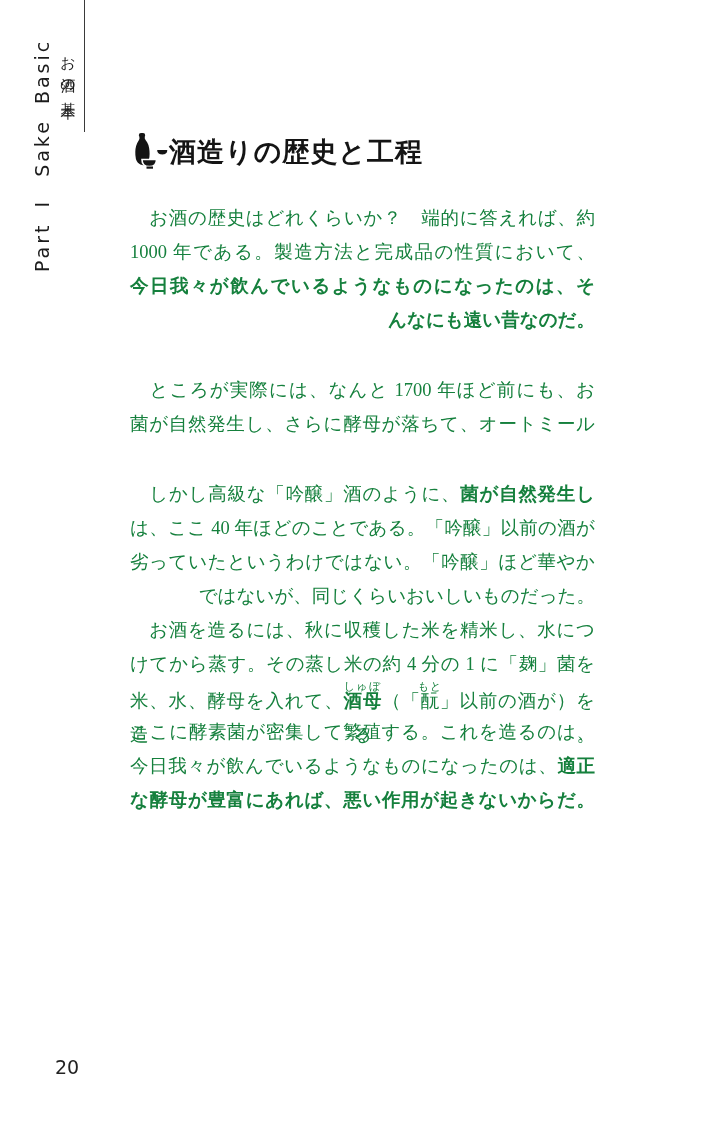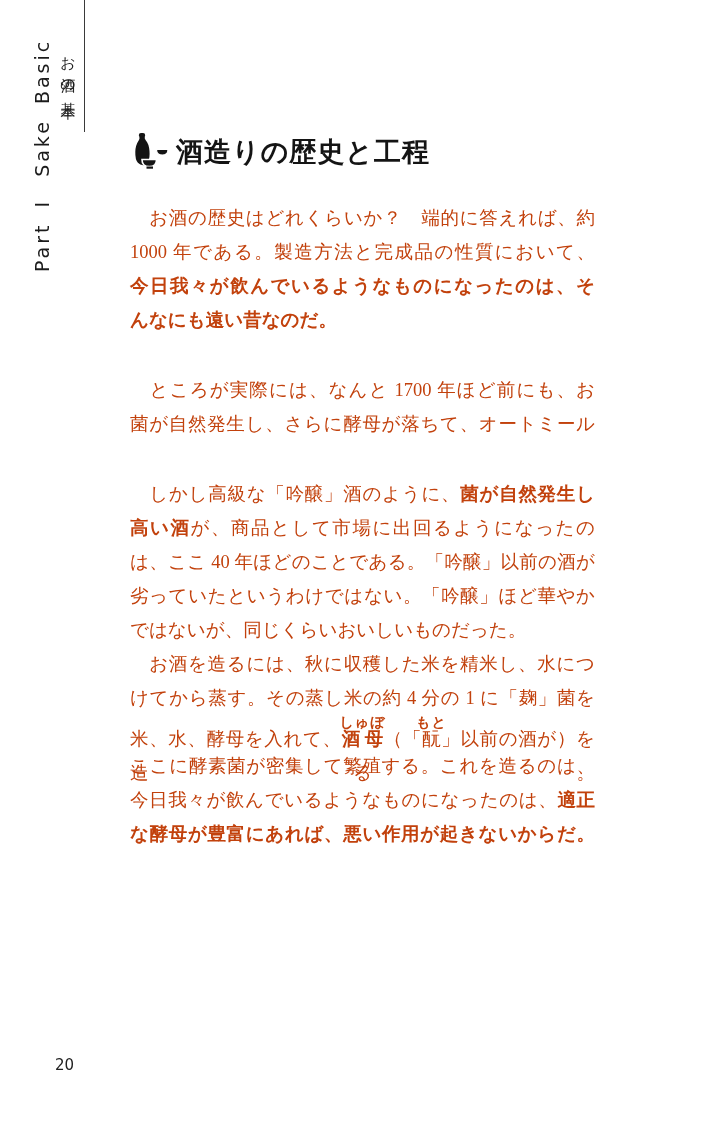--- a/index.html
+++ b/index.html
@@ -50,68 +50,67 @@
     background: #3a3a3a;
   }
 
   
   .heading {
     position: absolute;
     left: 130px;
     top: 132px;
     display: flex;
     align-items: center;
-    gap: 7px;
   }
   .heading svg { display: block; }
   .heading .title {
     font-size: 27px;
     font-weight: 700;
     letter-spacing: 1px;
     color: #141414;
     white-space: nowrap;
   }
 
   
   .body-text {
     position: absolute;
     left: 130px;
     top: 201px;
     width: 465px;
     font-size: 18.5px;
     line-height: 34px;
-    color: #c2410c;
+    color: #15803d;
   }
   .para.gap { margin-top: 36px; }
   .line {
     text-align: justify;
     text-align-last: justify;
     text-justify: distribute;
     height: 34px;
   }
   .line.no-just {
-    text-align: left;
+    text-align: right;
     text-align-last: auto;
   }
   .bold { font-weight: 700; }
   ruby { ruby-position: over; }
   rt {
-    font-size: 14px;
-    font-weight: 700;
+    font-size: 11px;
+    font-weight: 400;
     letter-spacing: 1px;
     line-height: 1;
   }
 
   
   .page-number {
     position: absolute;
     left: 55px;
     top: 1056px;
     font-family: "DejaVu Sans", "Liberation Sans", sans-serif;
-    font-size: 15px;
+    font-size: 19px;
     color: #222222;
   }
 </style>
 </head>
 <body>
 
 <div id="page">
 
   <div class="part-label">Part I　Sake Basic</div>
 
@@ -152,21 +151,20 @@
         <div class="line"><span>1000 年である。製造方法と完成品の性質において、</span></div>
         <div class="line"><span class="bold">今日我々が飲んでいるようなものになったのは、そ</span></div>
         <div class="line no-just"><span class="bold">んなにも遠い昔なのだ。</span></div>
       </div>
       <div class="para gap">
         <div class="line"><span>　ところが実際には、なんと 1700 年ほど前にも、お</span></div>
         <div class="line"><span>菌が自然発生し、さらに酵母が落ちて、オートミール</span></div>
       </div>
       <div class="para gap">
         <div class="line"><span>　しかし高級な「吟醸」酒のように、</span><span class="bold">菌が自然発生し</span></div>
-        <div class="line"><span class="bold">高い酒</span><span>が、商品として市場に出回るようになったの</span></div>
         <div class="line"><span>は、ここ 40 年ほどのことである。「吟醸」以前の酒が</span></div>
         <div class="line"><span>劣っていたというわけではない。「吟醸」ほど華やか</span></div>
         <div class="line no-just"><span>ではないが、同じくらいおいしいものだった。</span></div>
       </div>
       <div class="para">
         <div class="line"><span>　お酒を造るには、秋に収穫した米を精米し、水につ</span></div>
         <div class="line"><span>けてから蒸す。その蒸し米の約 4 分の 1 に「麹」菌を</span></div>
         <div class="line"><span>米、水、酵母を入れて、</span><ruby class="bold">酒母<rt>しゅぼ</rt></ruby><span>（「</span><ruby>酛<rt>もと</rt></ruby><span>」以前の酒が）を造る。</span></div>
         <div class="line"><span>ここに酵素菌が密集して繁殖する。これを造るのは、</span></div>
         <div class="line"><span>今日我々が飲んでいるようなものになったのは、</span><span class="bold">適正</span></div>

